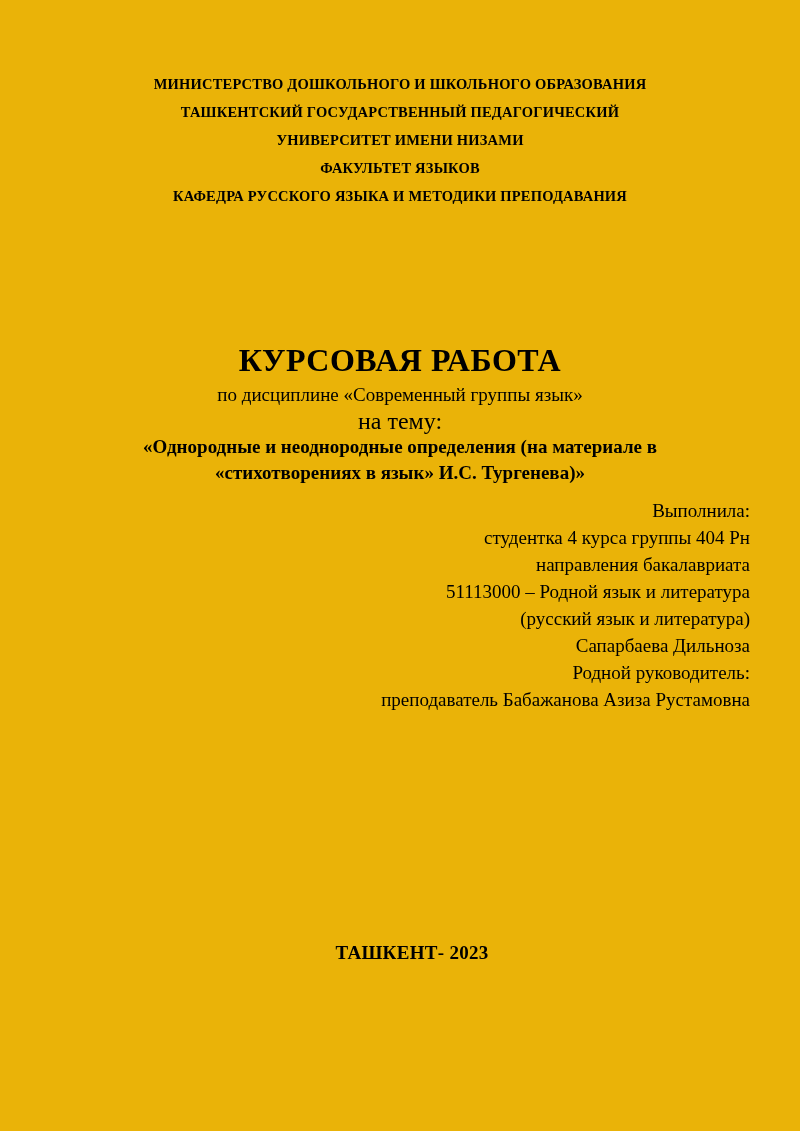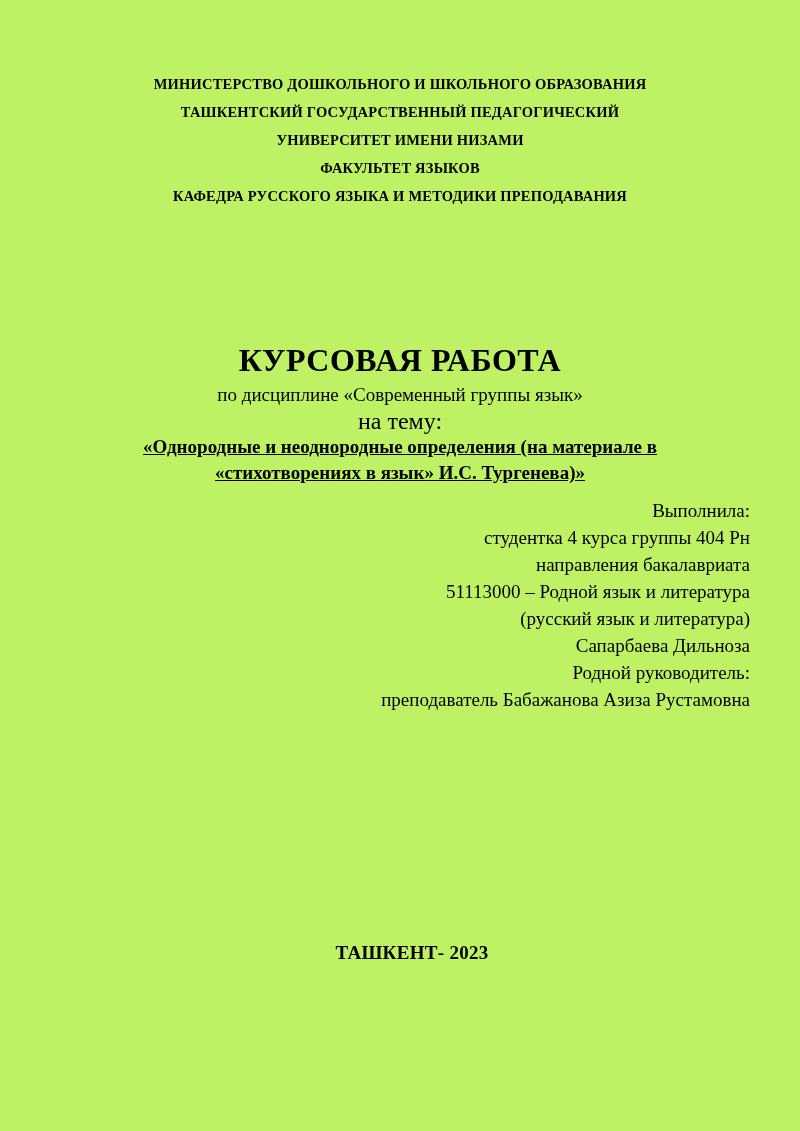--- a/index.html
+++ b/index.html
@@ -13,21 +13,21 @@
     height: 1131px;
     position: relative;
     font-family: "Liberation Serif", "DejaVu Serif", serif;
     color: #000000;
     overflow: hidden;
   }
 
   .page {
     position: absolute;
     inset: 0;
-    background: #bef264;
+    background: #eab308;
   }
 
   
   .institution {
     position: absolute;
     left: 0;
     right: 0;
     top: 70px;
     text-align: center;
   }
@@ -62,21 +62,20 @@
   .topic-intro {
     font-size: 24px;
     font-weight: 400;
     line-height: 26px;
   }
   .topic {
     font-size: 19px;
     font-weight: 700;
     line-height: 26px;
     padding: 0 110px;
-    text-decoration: underline;
   }
 
   
   .author-block {
     position: absolute;
     right: 50px;
     top: 497px;
     text-align: right;
     width: 520px;
   }

